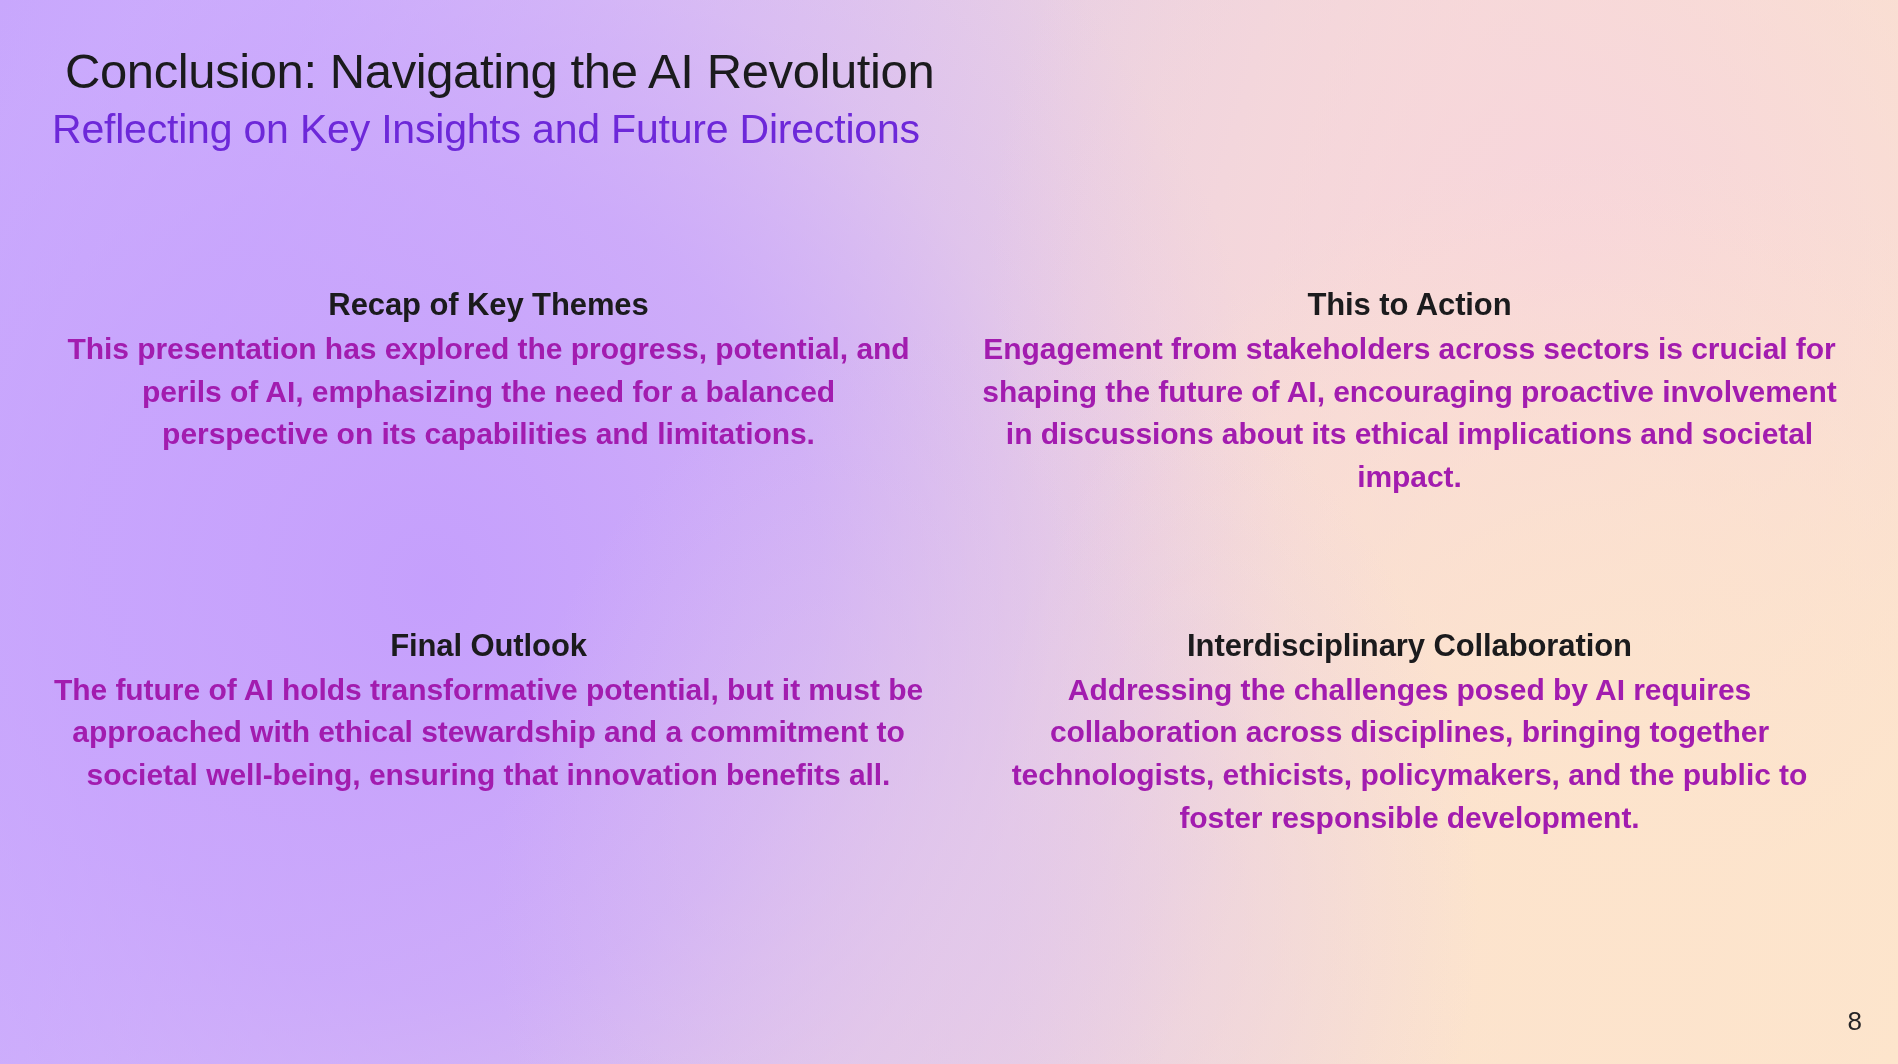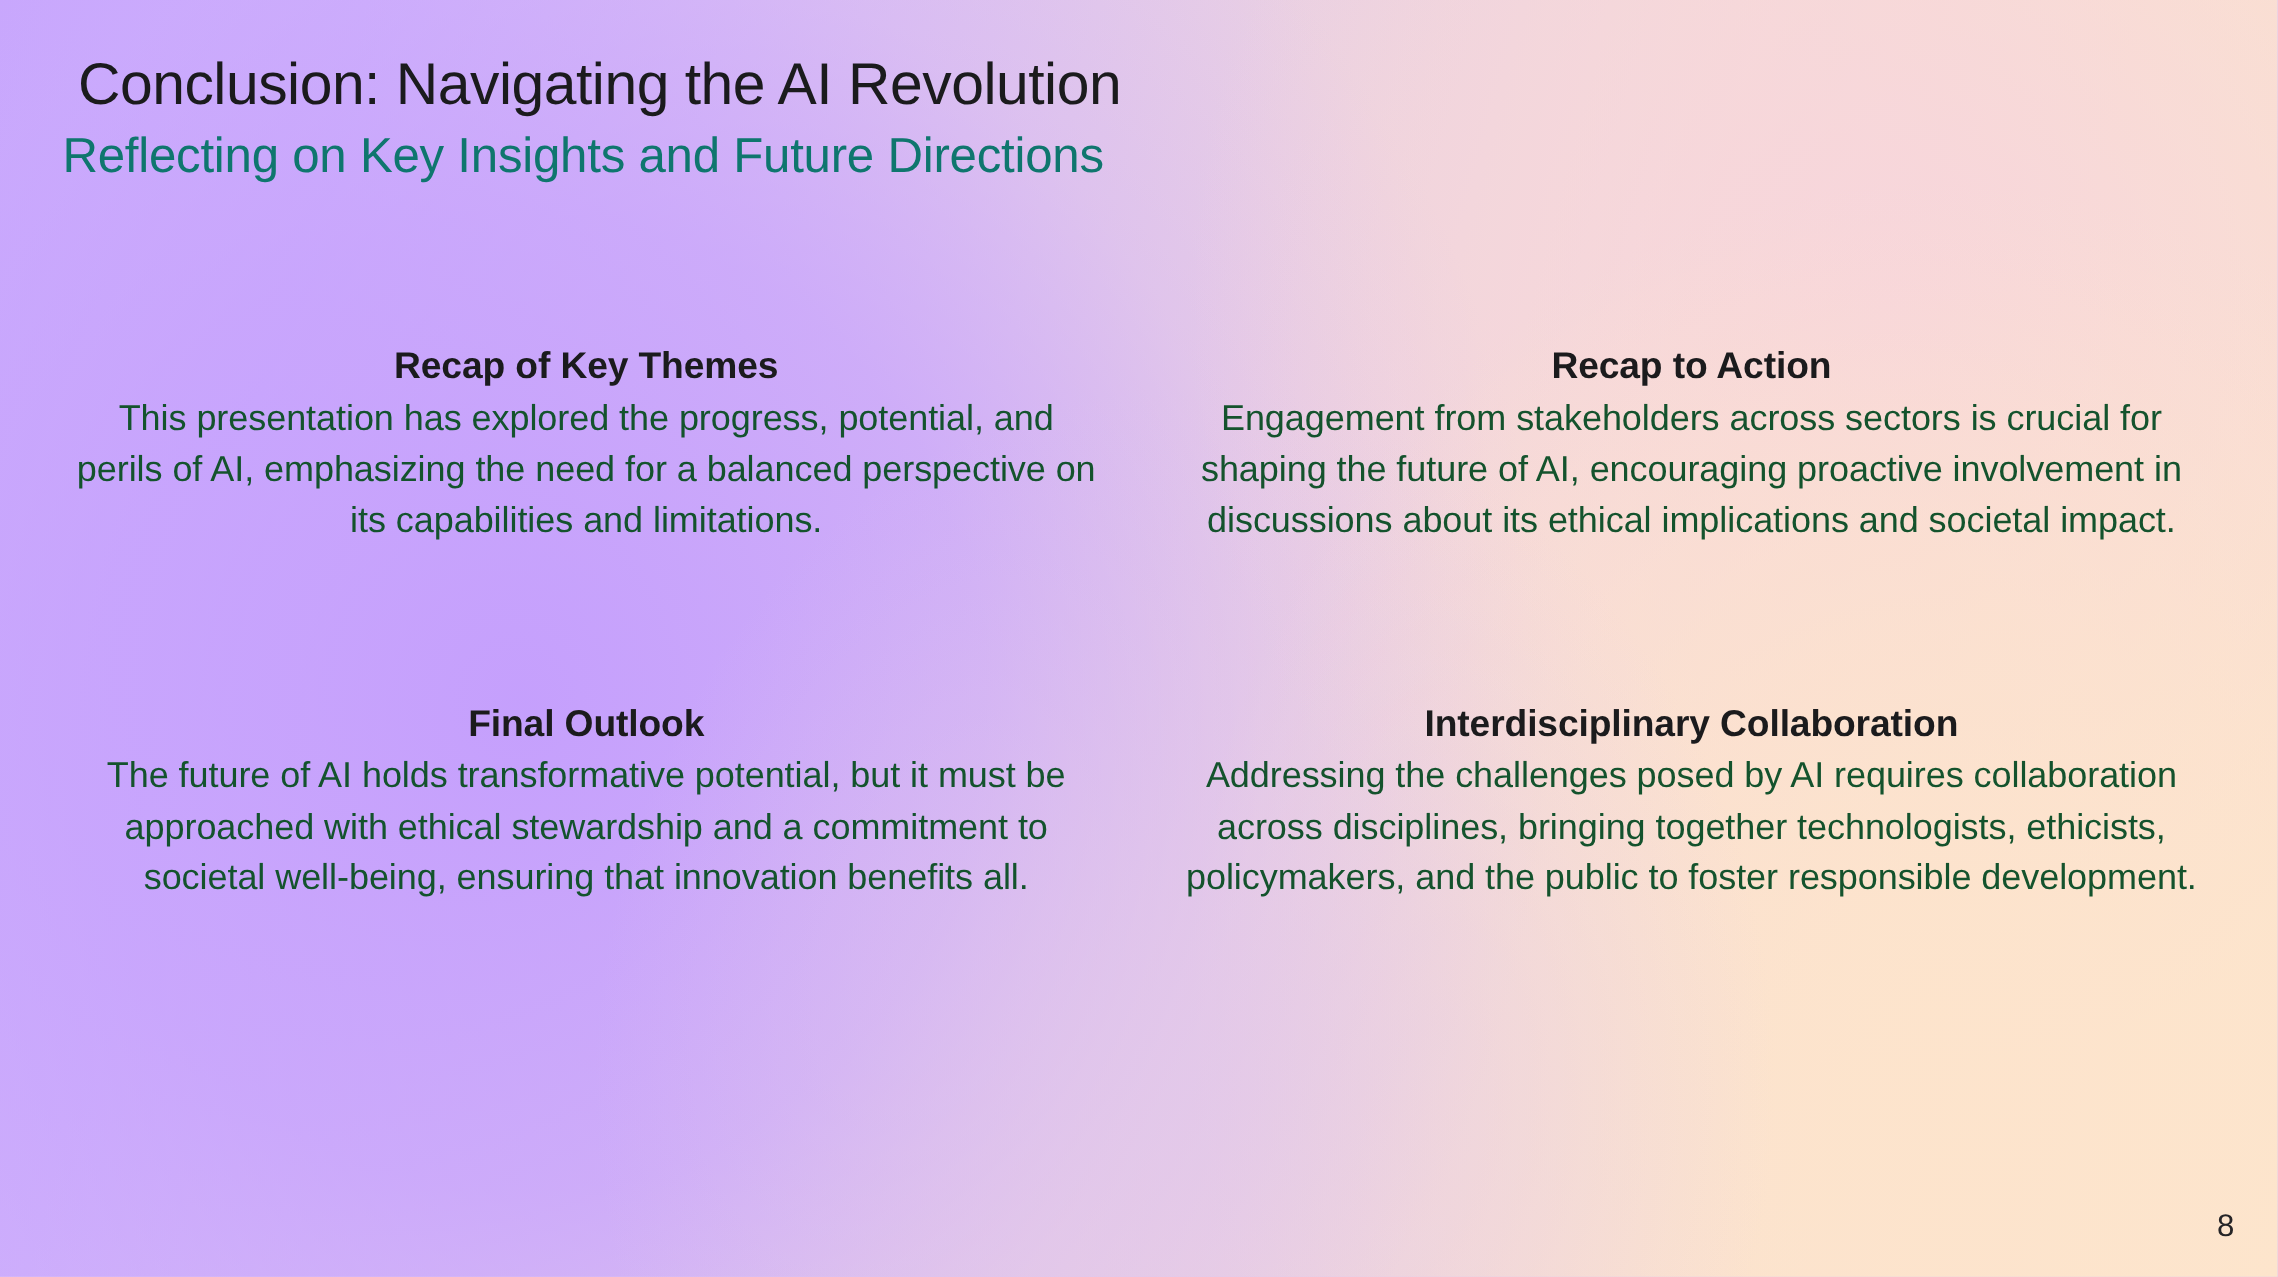--- a/index.html
+++ b/index.html
@@ -110,21 +110,21 @@
   }
   .slide-subtitle {
     position: absolute;
     left: 52px;
     top: 105px;
     margin: 0;
     font-size: 41px;
     font-weight: 400;
     letter-spacing: -0.2px;
     line-height: 1.2;
-    color: #0f766e;
+    color: #6d28d9;
     white-space: nowrap;
   }
 
   
   .grid {
     position: absolute;
     left: 0;
     top: 286px;
     width: 1898px;
     display: grid;
@@ -142,24 +142,24 @@
     font-size: 31px;
     font-weight: 700;
     letter-spacing: -0.1px;
     line-height: 1.2;
     color: #1b1b1d;
   }
   .cell-body {
     margin: 0 auto;
     max-width: 858px;
     font-size: 30px;
-    font-weight: 400;
+    font-weight: 700;
     line-height: 1.42;
     letter-spacing: -0.05px;
-    color: #14532d;
+    color: #a21caf;
     text-align: center;
   }
   .cell-right .cell-body {
     max-width: 880px;
   }
 
   
   .page-number {
     position: absolute;
     right: 36px;
@@ -188,21 +188,21 @@
     <h2 class="slide-subtitle">Reflecting on Key Insights and Future Directions</h2>
 
     <div class="grid">
 
       <div class="cell cell-left">
         <div class="cell-heading">Recap of Key Themes</div>
         <p class="cell-body">This presentation has explored the progress, potential, and perils of AI, emphasizing the need for a balanced perspective on its capabilities and limitations.</p>
       </div>
 
       <div class="cell cell-right">
-        <div class="cell-heading">Recap to Action</div>
+        <div class="cell-heading">This to Action</div>
         <p class="cell-body">Engagement from stakeholders across sectors is crucial for shaping the future of AI, encouraging proactive involvement in discussions about its ethical implications and societal impact.</p>
       </div>
 
       <div class="cell cell-right">
         <div class="cell-heading">Final Outlook</div>
         <p class="cell-body">The future of AI holds transformative potential, but it must be approached with ethical stewardship and a commitment to societal well-being, ensuring that innovation benefits all.</p>
       </div>
 
       <div class="cell cell-left">
         <div class="cell-heading">Interdisciplinary Collaboration</div>

